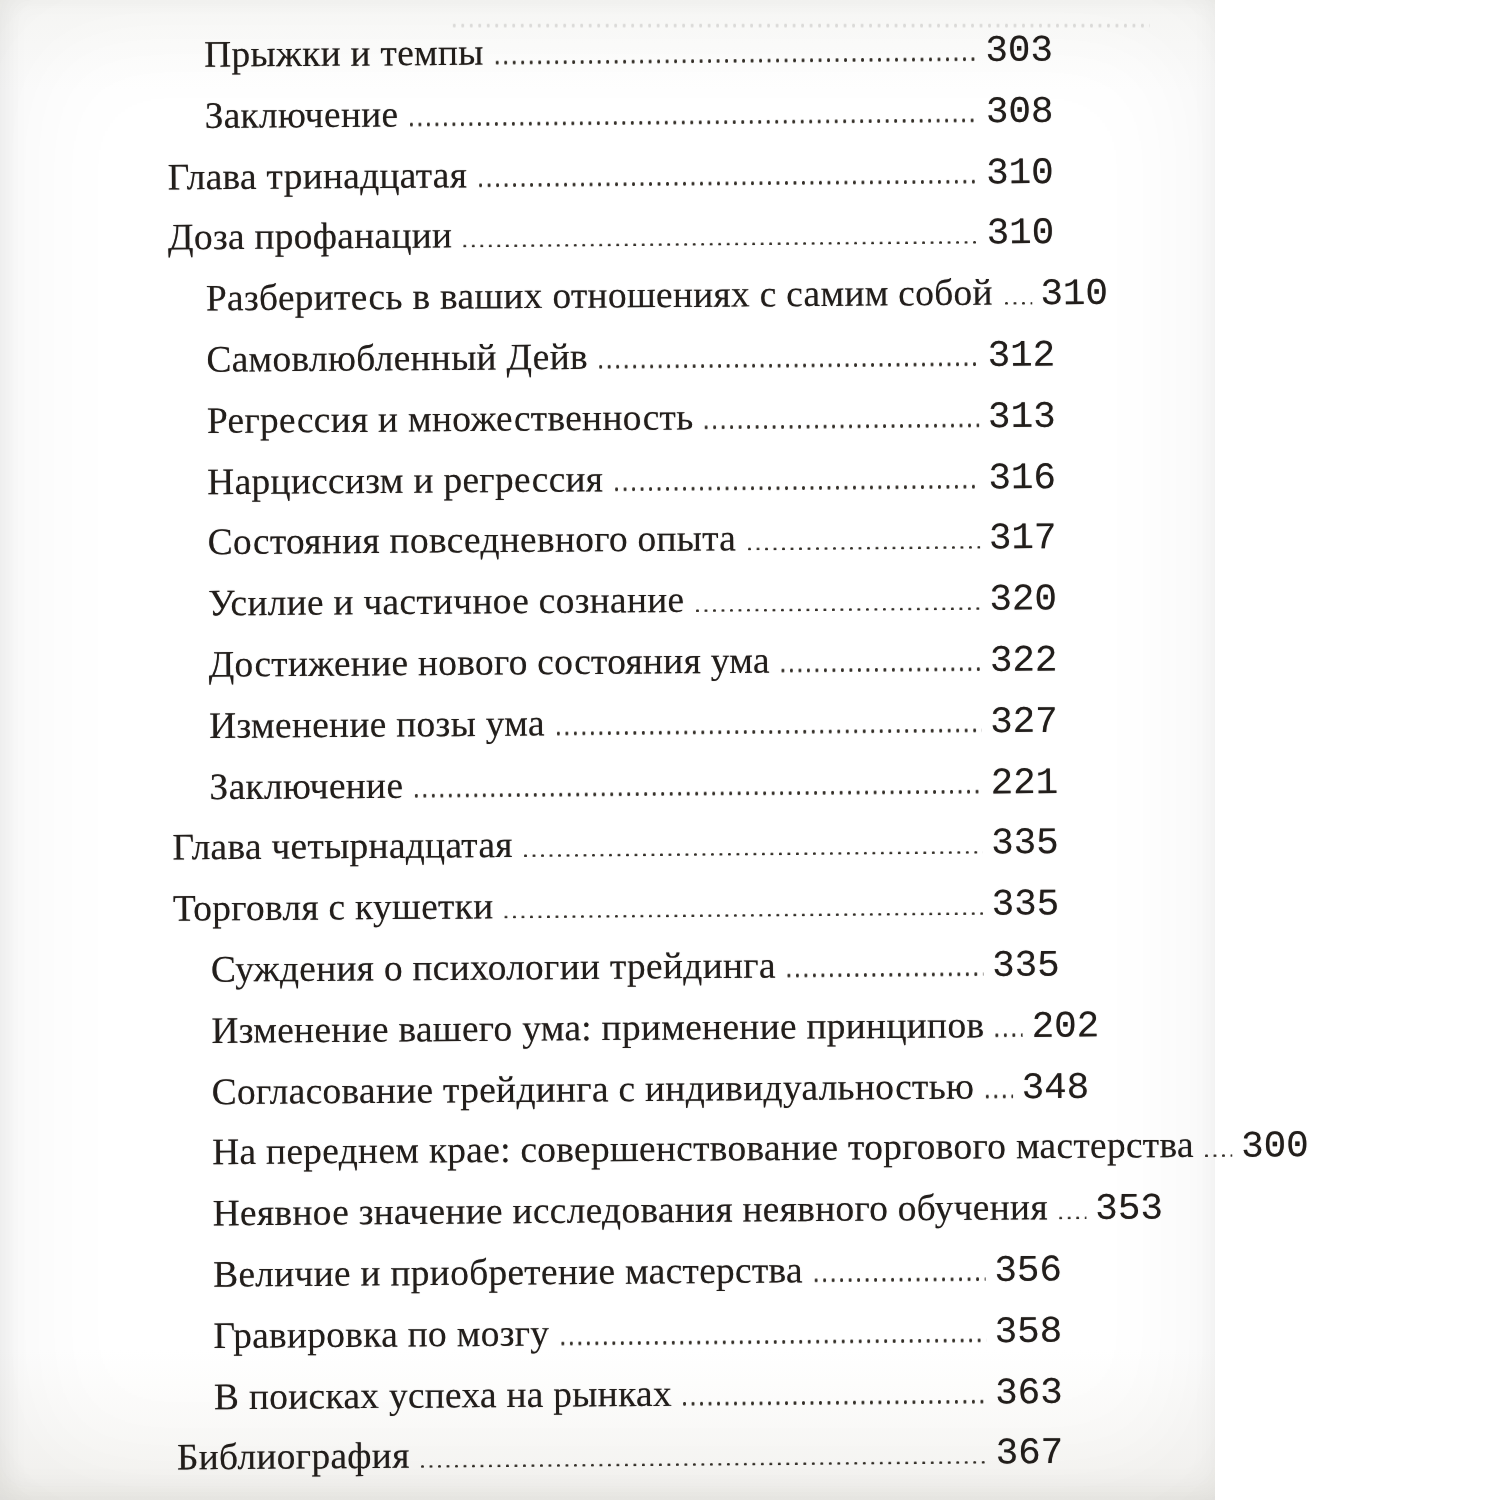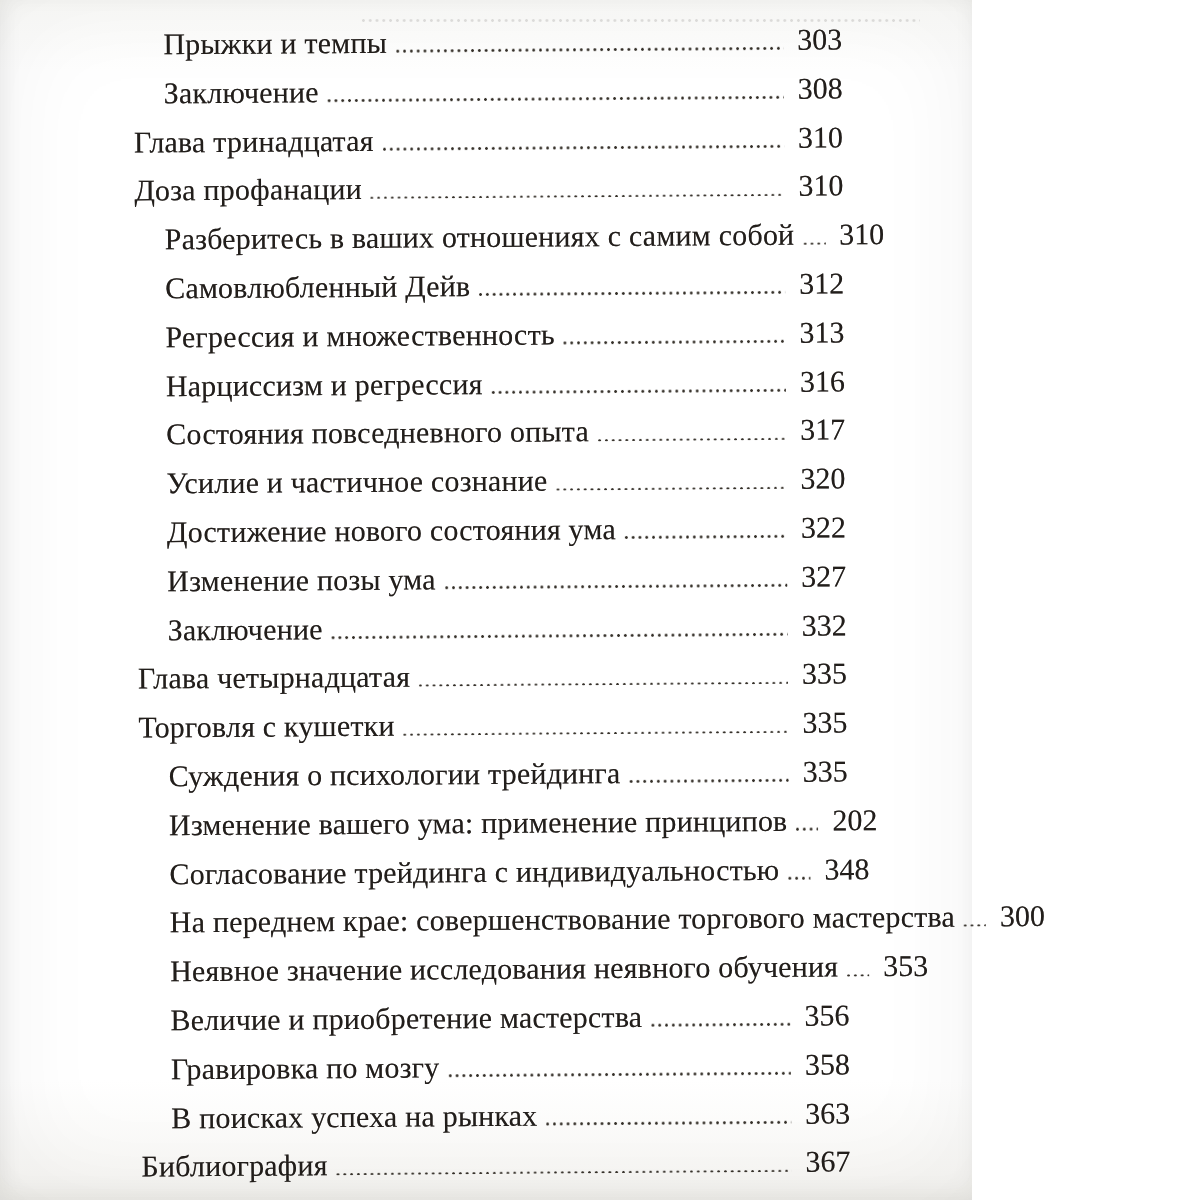--- a/index.html
+++ b/index.html
@@ -75,20 +75,21 @@
     background-size: 6.8px 2.6px;
     background-repeat: repeat-x;
     background-position: left bottom;
   }
 
   .pagenum {
     flex: 0 0 auto;
     text-align: right;
     min-width: 52px;
     text-shadow: 0 0 0.6px rgba(34, 30, 27, 0.55);
+    font-family: Liberation Mono, monospace;
   }
 
   
   .vignette {
     position: absolute;
     inset: 0;
     pointer-events: none;
     box-shadow:
       inset 0 0 110px rgba(40, 36, 30, 0.055),
       inset 0 -10px 22px rgba(40, 36, 30, 0.045),
@@ -170,21 +171,21 @@
 
   <li class="row level-2">
     <span class="label">Изменение позы ума</span>
     <span class="leader"></span>
     <span class="pagenum">327</span>
   </li>
 
   <li class="row level-2">
     <span class="label">Заключение</span>
     <span class="leader"></span>
-    <span class="pagenum">332</span>
+    <span class="pagenum">221</span>
   </li>
 
   <li class="row level-1">
     <span class="label">Глава четырнадцатая</span>
     <span class="leader"></span>
     <span class="pagenum">335</span>
   </li>
 
   <li class="row level-1">
     <span class="label">Торговля с кушетки</span>

